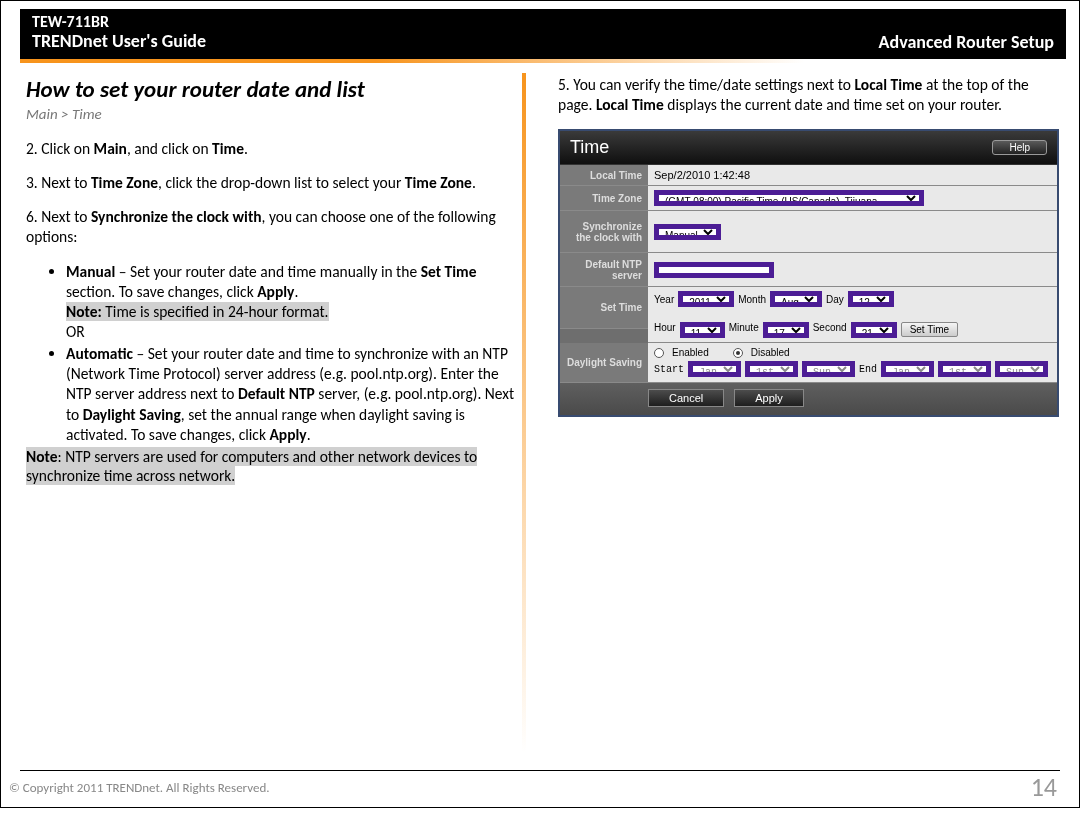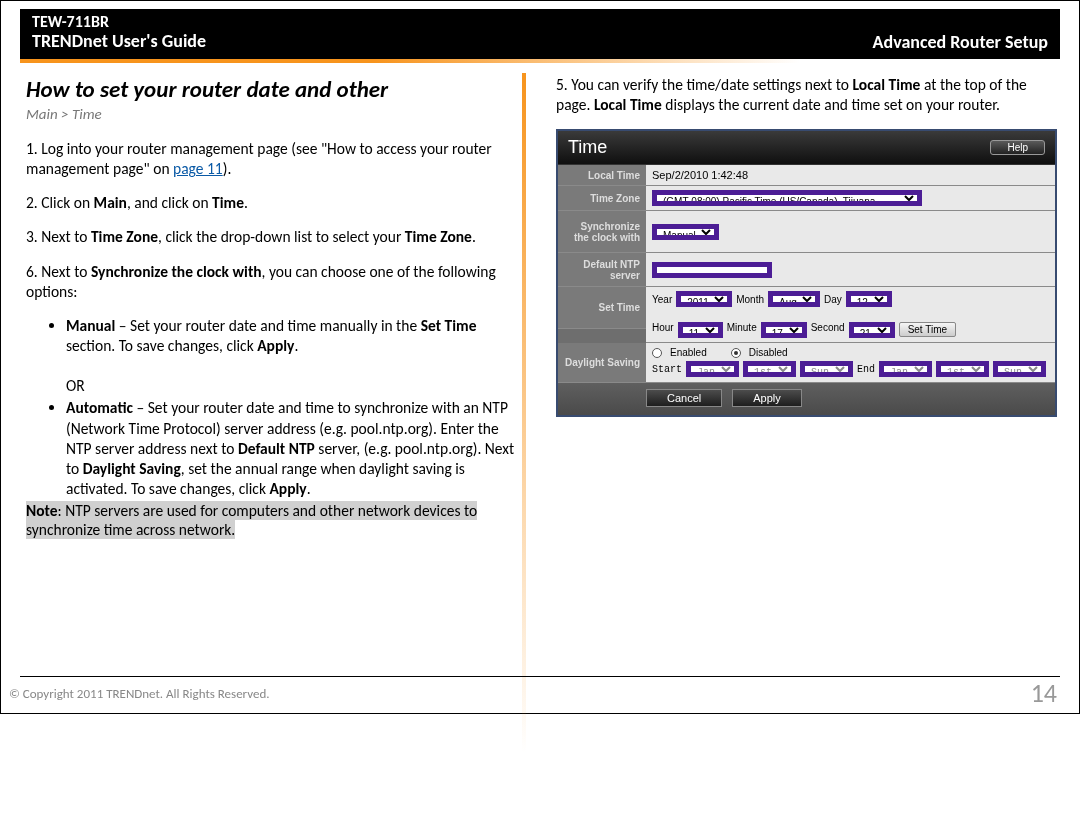--- a/index.html
+++ b/index.html
@@ -8,25 +8,25 @@
     width: 1080px;
     height: 834px;
     font-family: Calibri, "Segoe UI", Arial, sans-serif;
     font-size: 15.5px;
     color: #000;
     background: #fff;
     overflow: hidden;
   }
   .page {
     width: 1080px;
-    height: 714px;
+    height: 808px;
     box-sizing: border-box;
     border: 1px solid #000;
     position: relative;
-    padding: 0 25px 0 25px;
+    padding: 0 19px 0 25px;
   }
   .header-black {
     background: #000;
     color: #fff;
     margin: 8px -6px 0 -6px;
     padding: 6px 12px 6px 12px;
     display: flex;
     align-items: flex-end;
     justify-content: space-between;
     height: 50px;
@@ -216,43 +216,40 @@
     </div>
     <div class="section-name">Advanced Router Setup</div>
   </div>
   <div class="orange-line"></div>
 
   <div class="v-grad"></div>
 
   <div class="columns">
 
     <div class="col col-left">
-      <h2 class="section-title">How to set your router date and other</h2>
+      <h2 class="section-title">How to set your router date and list</h2>
       <div class="breadcrumb">Main &gt; Time</div>
 
-      <p>
-        <span>1. Log into your router management page (see "How to access your router management page" on </span><span class="link">page 11</span><span>).</span>
-      </p>
 
       <p>
         <span>2. Click on </span><b>Main</b><span>, and click on </span><b>Time</b><span>.</span>
       </p>
 
       <p>
         <span>3. Next to </span><b>Time Zone</b><span>, click the drop-down list to select your </span><b>Time Zone</b><span>.</span>
       </p>
 
       <p>
         <span>6. Next to </span><b>Synchronize the clock with</b><span>, you can choose one of the following options:</span>
       </p>
 
       <ul class="bullets">
         <li>
           <b>Manual</b><span> – Set your router date and time manually in the </span><b>Set Time</b><span> section. To save changes, click </span><b>Apply</b><span>.</span><br>
-          <br>
+          <span class="hl"><b>Note:</b><span> Time is specified in 24-hour format.</span></span><br>
           <span>OR</span>
         </li>
         <li>
           <b>Automatic</b><span> – Set your router date and time to synchronize with an NTP (Network Time Protocol) server address (e.g. pool.ntp.org). Enter the NTP server address next to </span><b>Default NTP</b><span> server, (e.g. pool.ntp.org). Next to </span><b>Daylight Saving</b><span>, set the annual range when daylight saving is activated. To save changes, click </span><b>Apply</b><span>.</span>
         </li>
       </ul>
       <span class="hl"><b>Note</b><span>:  NTP servers are used for computers and other network devices to synchronize time across network.</span></span>
     </div>
 
     <div class="col">

